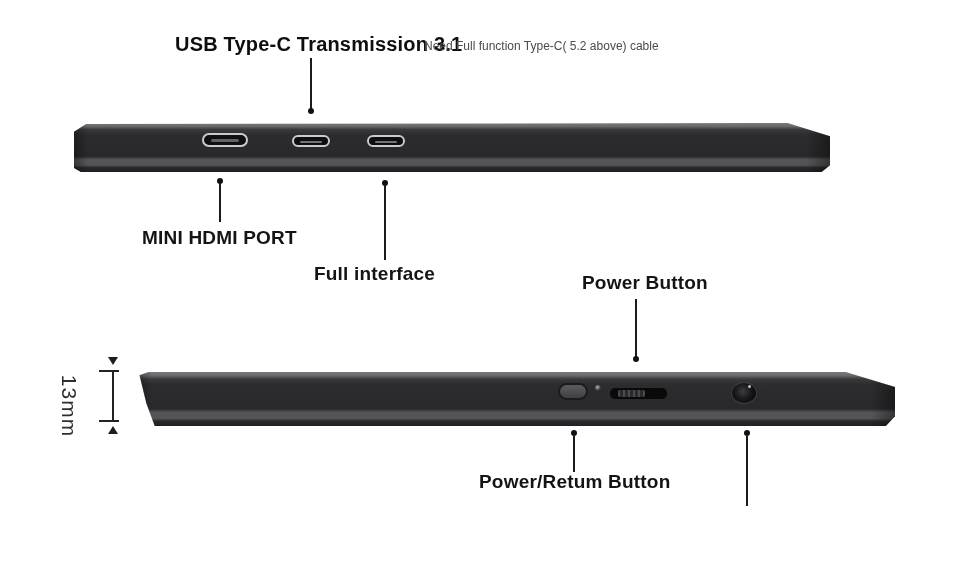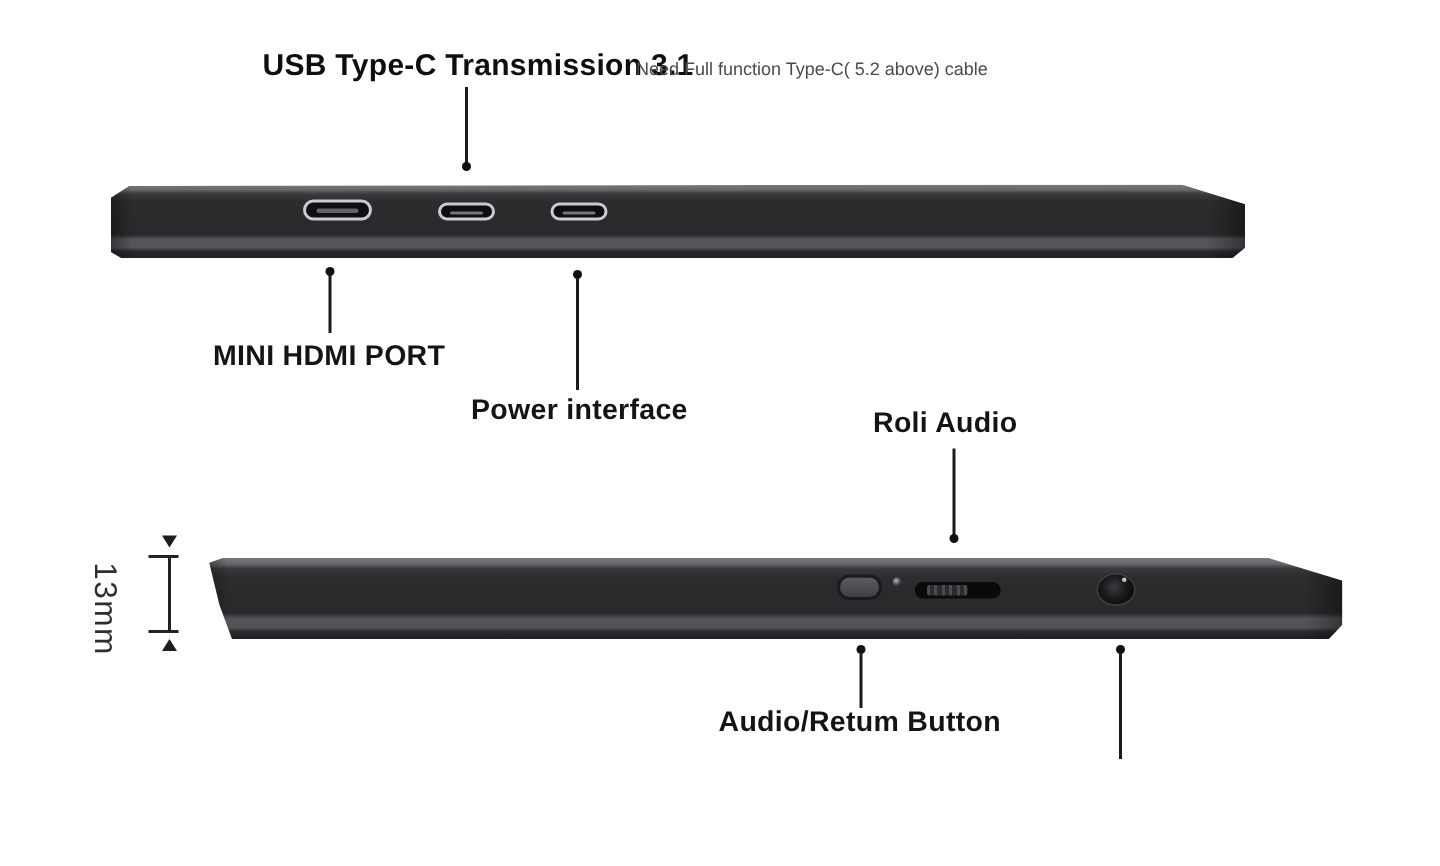--- a/index.html
+++ b/index.html
@@ -83,23 +83,23 @@
   <div class="abs port-usbc" style="left:367px; top:135px;">
     <div class="tongue"></div>
   </div>
 
   <div class="abs ldot" style="left:217px; top:178px;"></div>
   <div class="abs leader" style="left:219px; top:183px; height:39px;"></div>
   <div class="abs callout-label" style="left:142px; top:227px;">MINI HDMI PORT</div>
 
   <div class="abs ldot" style="left:382px; top:180px;"></div>
   <div class="abs leader" style="left:384px; top:185px; height:75px;"></div>
-  <div class="abs callout-label" style="left:314px; top:263px;">Power interface</div>
+  <div class="abs callout-label" style="left:314px; top:263px;">Full interface</div>
 
-  <div class="abs callout-label" style="left:582px; top:272px;">Roli Audio</div>
+  <div class="abs callout-label" style="left:582px; top:272px;">Power Button</div>
   <div class="abs leader" style="left:635px; top:299px; height:58px;"></div>
   <div class="abs ldot" style="left:633px; top:356px;"></div>
 
   <div class="abs slab slab-bottom" style="left:138px; top:372px; width:757px; height:54px;">
     <div class="abs endcap-l"></div>
     <div class="abs endcap-r"></div>
   </div>
   <div class="abs power-btn" style="left:558px; top:383px;"></div>
   <div class="abs led-dot" style="left:595px; top:385px;"></div>
   <div class="abs slider" style="left:610px; top:388px;">
@@ -111,18 +111,18 @@
 
   <div class="abs tri tri-down" style="left:108px; top:357px;"></div>
   <div class="abs tick" style="left:99px; top:370px; width:20px;"></div>
   <div class="abs dim-v" style="left:112px; top:371px; height:50px;"></div>
   <div class="abs tick" style="left:99px; top:420px; width:20px;"></div>
   <div class="abs tri tri-up" style="left:108px; top:426px;"></div>
   <div class="abs dim-label" style="left:33px; top:393px; width:70px; height:26px;">13mm</div>
 
   <div class="abs ldot" style="left:571px; top:430px;"></div>
   <div class="abs leader" style="left:573px; top:436px; height:36px;"></div>
-  <div class="abs callout-label" style="left:479px; top:471px;">Audio/Retum Button</div>
+  <div class="abs callout-label" style="left:479px; top:471px;">Power/Retum Button</div>
 
   <div class="abs ldot" style="left:744px; top:430px;"></div>
   <div class="abs leader" style="left:746px; top:436px; height:70px;"></div>
 
 </div>
 
 </body></html>

